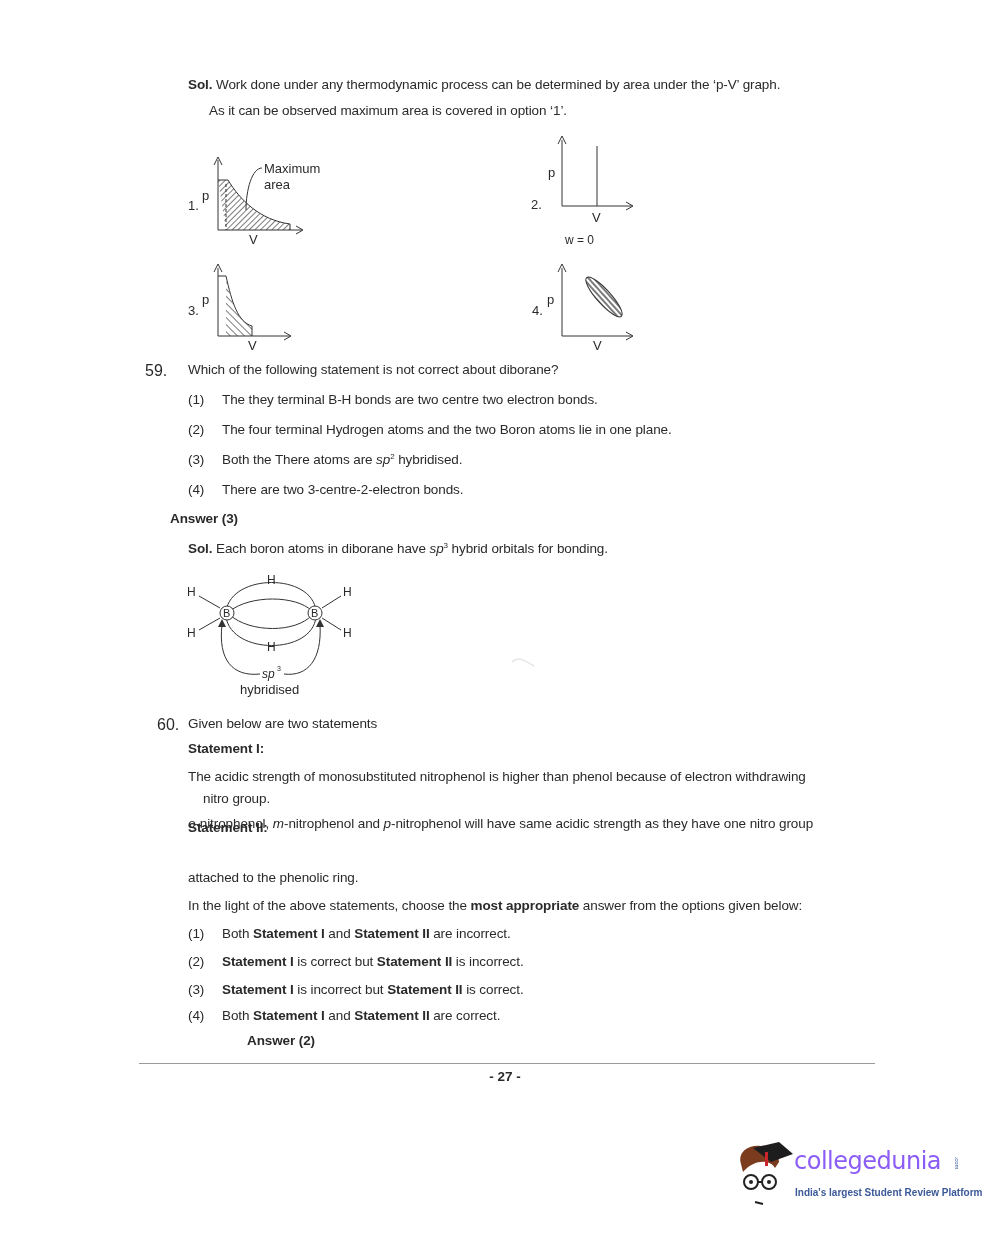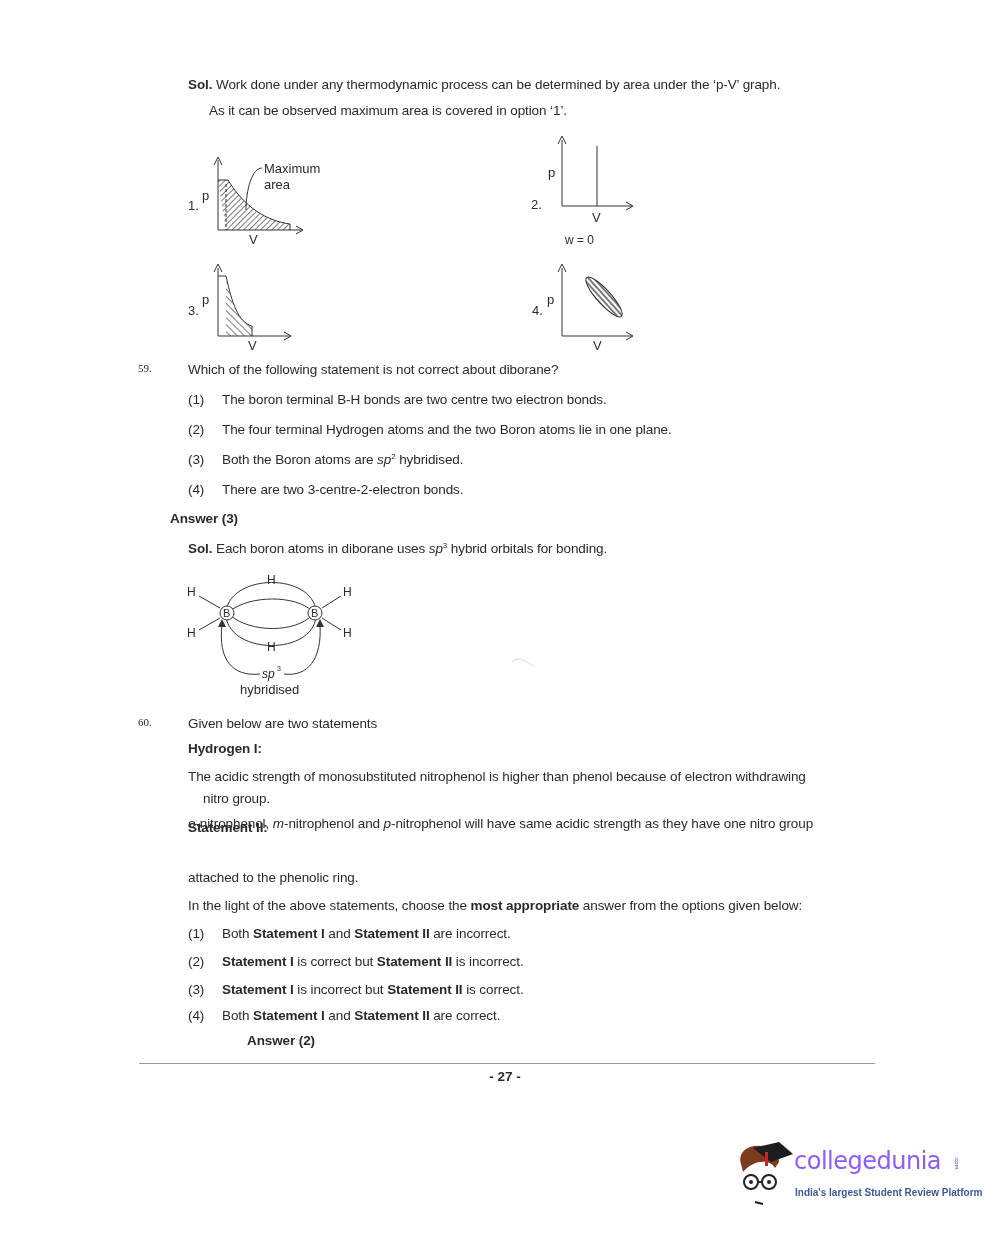--- a/index.html
+++ b/index.html
@@ -5,21 +5,21 @@
   html, body { margin:0; padding:0; background:#ffffff; }
   body { width:993px; height:1245px; position:relative; overflow:hidden;
          font-family:"Liberation Sans", sans-serif; color:#2a2a2a; font-size:13.5px; }
   .abs { position:absolute; }
   .line { position:absolute; white-space:nowrap; font-size:13.5px; letter-spacing:-0.1px; }
   .b { font-weight:bold; }
   .i { font-style:italic; }
   .sup { font-size:8px; vertical-align:super; line-height:0; }
   .optnum { position:absolute; }
   .opttext { position:absolute; white-space:nowrap; }
-  .qnum { position:absolute; left:138px; font-size:11px;font-family:Liberation Serif, serif; }
+  .qnum { position:absolute; left:145px; font-size:16px; }
   svg text { font-family:"Liberation Sans", sans-serif; fill:#2a2a2a; }
   .hr { position:absolute; left:139px; width:736px; top:1063px; height:1px; background:#9a9a9a; }
   .pageno { position:absolute; left:0; width:1010px; text-align:center; top:1069px; font-weight:bold; font-size:13.5px; }
   .logo-word { position:absolute; left:794px; top:1147px; font-size:24px; color:#8b5cf6; font-family:"DejaVu Sans", sans-serif; letter-spacing:-0.5px; }
   .logo-com { position:absolute; left:950px; top:1160px; font-size:6px; color:#3b5998; transform:rotate(90deg); }
   .logo-tag { position:absolute; left:795px; top:1187px; font-size:10px; color:#3b5998; font-weight:bold; white-space:nowrap; }
 </style>
 </head>
 <body>
 
@@ -93,38 +93,38 @@
   <ellipse cx="84" cy="39" rx="26" ry="7" transform="rotate(48 84 39)" fill="url(#hatch3)" stroke="#333"></ellipse>
   <text x="27" y="46" font-size="13">p</text>
   <text x="12" y="57" font-size="13">4.</text>
   <text x="73" y="92" font-size="13">V</text>
 </svg>
 
 <div class="qnum" style="top:362px;">59.</div>
 <div class="line" style="left:188px; top:362px;">Which of the following statement is not correct about diborane?</div>
 
 <div class="optnum line" style="left:188px; top:392px;">(1)</div>
-<div class="opttext line" style="left:222px; top:392px;">The boron terminal B-H bonds are two centre two electron bonds.</div>
+<div class="opttext line" style="left:222px; top:392px;">The they terminal B-H bonds are two centre two electron bonds.</div>
 
 <div class="optnum line" style="left:188px; top:422px;">(2)</div>
 <div class="opttext line" style="left:222px; top:422px;">The four terminal Hydrogen atoms and the two Boron atoms lie in one plane.</div>
 
 <div class="optnum line" style="left:188px; top:452px;">(3)</div>
 <div class="opttext line" style="left:222px; top:452px;">
-  <span>Both the Boron atoms are </span><span class="i">sp</span><span class="sup">2</span><span> hybridised.</span>
+  <span>Both the There atoms are </span><span class="i">sp</span><span class="sup">2</span><span> hybridised.</span>
 </div>
 
 <div class="optnum line" style="left:188px; top:482px;">(4)</div>
 <div class="opttext line" style="left:222px; top:482px;">There are two 3-centre-2-electron bonds.</div>
 
 <div class="line b" style="left:170px; top:511px;">Answer (3)</div>
 
 <div class="line" style="left:188px; top:541px;">
   <span class="b">Sol.</span>
-  <span>Each boron atoms in diborane uses </span><span class="i">sp</span><span class="sup">3</span><span> hybrid orbitals for bonding.</span>
+  <span>Each boron atoms in diborane have </span><span class="i">sp</span><span class="sup">3</span><span> hybrid orbitals for bonding.</span>
 </div>
 
 <svg class="abs" style="left:180px; top:565px;" width="190" height="140">
 
   <path d="M46,46 C52,8 132,8 136,46" fill="none" stroke="#333"></path>
   <path d="M50,46 C70,30 116,30 132,46" fill="none" stroke="#333"></path>
 
   <path d="M50,50 C70,68 116,68 132,50" fill="none" stroke="#333"></path>
   <path d="M46,52 C52,90 132,90 136,52" fill="none" stroke="#333"></path>
 
@@ -152,23 +152,23 @@
   <polygon points="136,62 144,62 140,54" fill="#333"></polygon>
   <text x="82" y="113" font-size="12" font-style="italic">sp</text>
   <text x="97" y="106" font-size="7">3</text>
   <text x="60" y="129" font-size="13">hybridised</text>
 </svg>
 
 <svg class="abs" style="left:510px; top:656px;" width="26" height="14">
   <path d="M2,6 C8,0 14,4 24,10" fill="none" stroke="#e4e4e4" stroke-width="1.5"></path>
 </svg>
 
-<div class="qnum" style="top:716px;">60.</div>
+<div class="qnum" style="top:716px;margin-left:12px;">60.</div>
 <div class="line" style="left:188px; top:716px;">Given below are two statements</div>
-<div class="line b" style="left:188px; top:741px;">Hydrogen I:</div>
+<div class="line b" style="left:188px; top:741px;">Statement I:</div>
 <div class="line" style="left:188px; top:769px;">The acidic strength of monosubstituted nitrophenol is higher than phenol because of electron withdrawing</div>
 <div class="line" style="left:188px; top:791px;margin-left:15px;">nitro group.</div>
 <div class="line b" style="left:188px; top:820px;">Statement II:</div>
 <div class="line" style="left:188px; top:816px;">
   <span class="i">o</span><span>-nitrophenol, </span><span class="i">m</span><span>-nitrophenol and </span><span class="i">p</span><span>-nitrophenol will have same acidic strength as they have one nitro group</span>
 </div>
 <div class="line" style="left:188px; top:870px;">attached to the phenolic ring.</div>
 
 <div class="line" style="left:188px; top:898px;">
   <span>In the light of the above statements, choose the </span><span class="b">most appropriate</span><span> answer from the options given below:</span>

